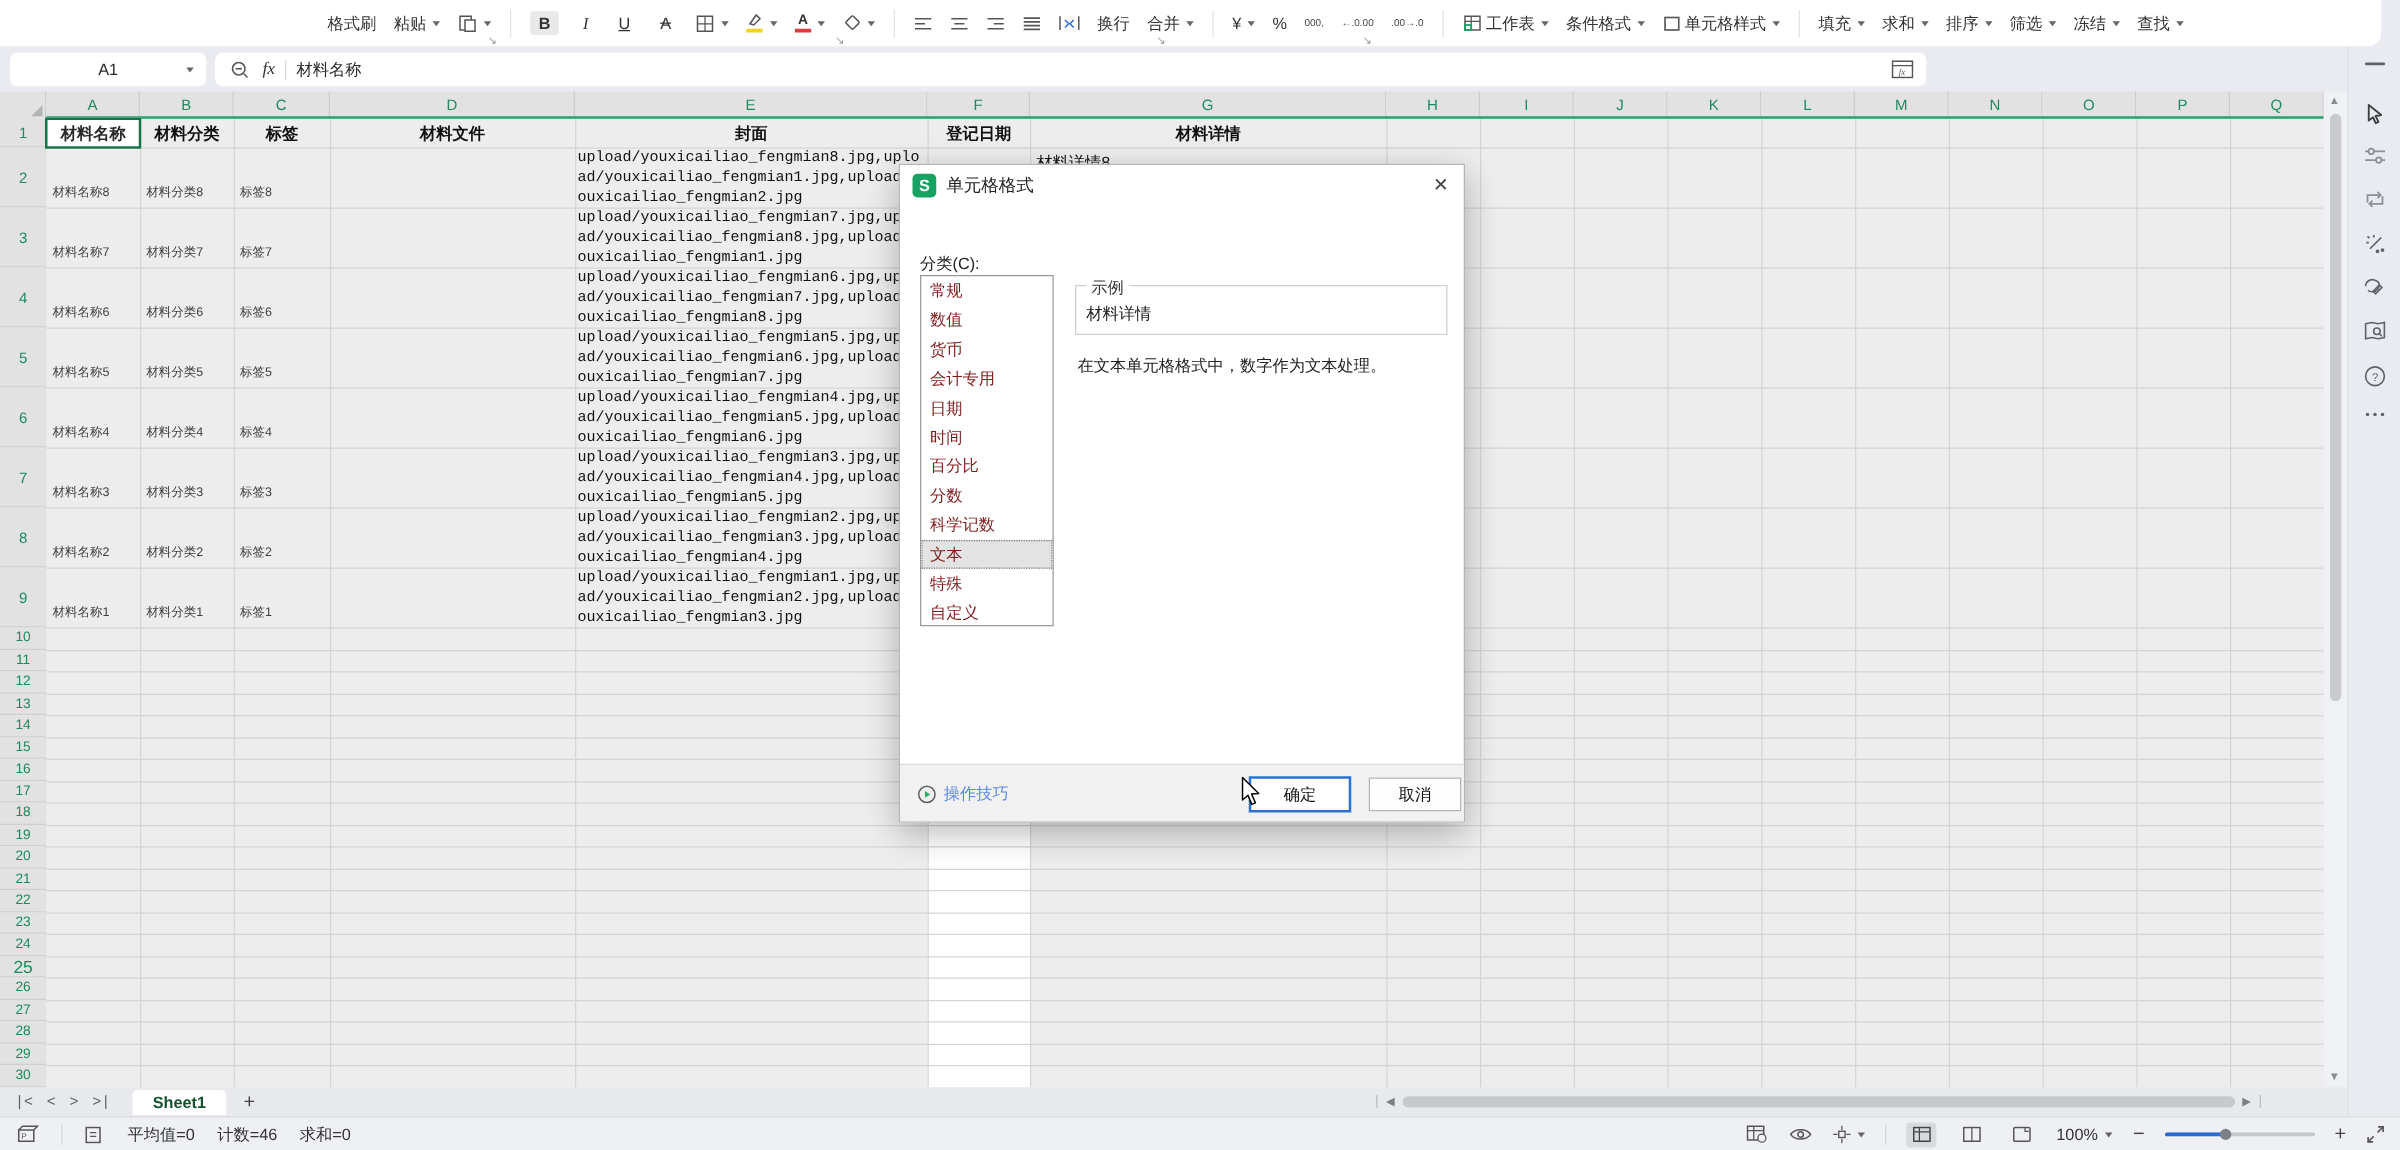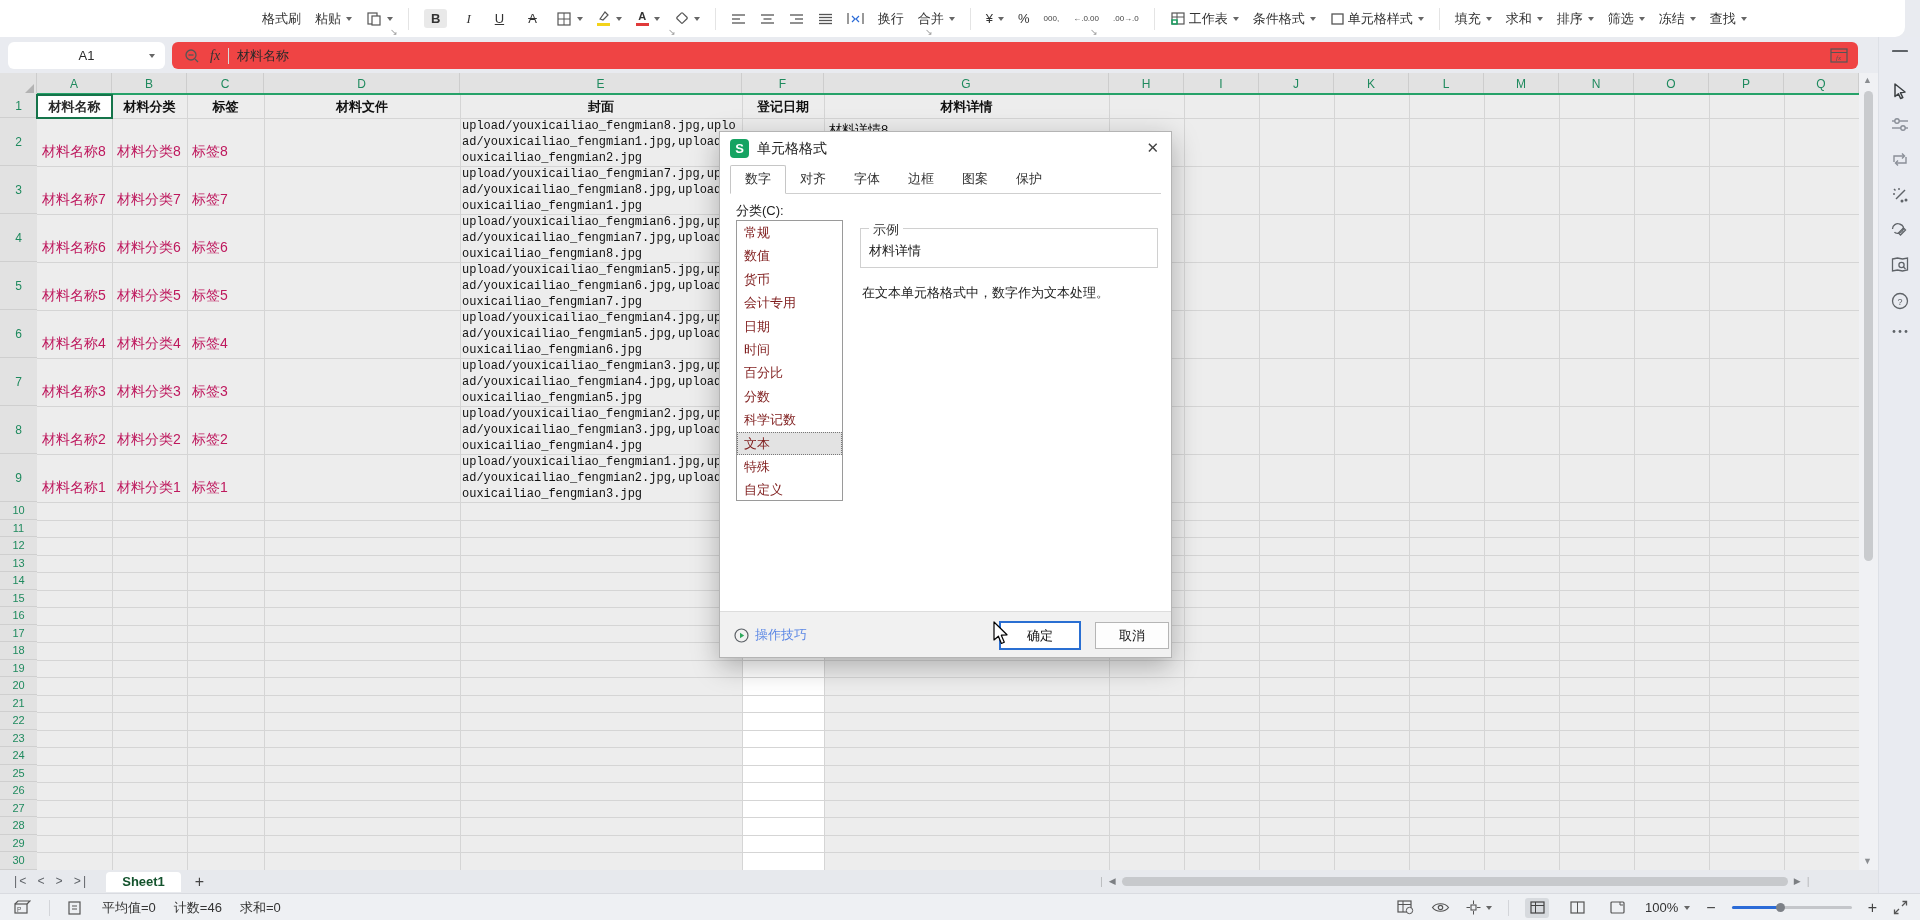--- a/index.html
+++ b/index.html
@@ -15,35 +15,35 @@
   .under-btn{text-decoration:underline;padding:2px 5px;}
   .strike-btn{text-decoration:line-through;padding:2px 5px;}
   .color-stack{display:inline-flex;flex-direction:column;align-items:center;line-height:1;}
   .color-stack .bar{width:13px;height:3px;margin-top:1px;}
   .mini2{display:inline-flex;flex-direction:row;align-items:center;font-size:8px;line-height:8px;color:#444;}
   .corner{position:absolute;top:27px;font-size:9px;color:#9a9a9a;}
   .lineicon{display:inline-block;}
   
   .namebox{position:absolute;left:8px;top:42px;width:157px;height:27px;background:#fff;border-radius:6px;display:flex;align-items:center;justify-content:center;font-size:13px;}
   .namebox .chev{position:absolute;right:10px;}
-  .fxbar{position:absolute;left:172px;top:42px;width:1686px;height:27px;background:#ef4444;border-radius:6px;display:flex;align-items:center;font-size:13px;}
+  .fxbar{position:absolute;left:172px;top:42px;width:1369px;height:27px;background:#ffffff;border-radius:6px;display:flex;align-items:center;font-size:13px;}
   .fxbar .sep{width:1px;height:16px;background:#d9d9d9;margin:0 8px;}
   .fx-it{font-style:italic;font-family:"Liberation Serif",serif;color:#333;font-size:14px;}
   
   #grid{position:absolute;left:0;top:73px;width:1859px;height:797px;background:#ededed;overflow:hidden;}
   .colhead{position:absolute;top:0;height:22px;background:#e2e2e2;color:#1f8a5e;font-size:12px;display:flex;align-items:center;justify-content:center;border-right:1px solid #cdcdcd;box-sizing:border-box;}
   .cornercell{position:absolute;left:0;top:0;width:37px;height:22px;background:#e2e2e2;border-right:1px solid #cdcdcd;box-sizing:border-box;}
   .cornercell:after{content:"";position:absolute;right:2px;bottom:2px;border-left:9px solid transparent;border-bottom:9px solid #b3b3b3;}
   .rownum{position:absolute;left:0;width:37px;background:#e2e2e2;color:#1f8a5e;font-size:12px;display:flex;align-items:center;justify-content:center;border-bottom:1px solid #cfcfcf;box-sizing:border-box;}
   .greenbar{position:absolute;top:20px;height:2px;background:#26a269;}
   .vline{position:absolute;width:1px;background:#d5d5d5;}
   .hline{position:absolute;height:1px;background:#d5d5d5;}
   .cell{position:absolute;box-sizing:border-box;overflow:hidden;}
   .cell.hdr{font-weight:bold;font-size:13px;color:#111;display:flex;align-items:center;justify-content:center;}
-  .cell.txt{font-size:14px;color:#be185d;display:flex;align-items:flex-end;padding:0 0 5px 5px;}
+  .cell.txt{font-size:10px;color:#404040;display:flex;align-items:flex-end;padding:0 0 5px 5px;}
   .cell.cover{font-family:"Liberation Mono",monospace;font-size:12px;line-height:16px;word-break:break-all;color:#111;padding:0 1px 0 2px;}
   .cell.detail{font-size:13px;color:#111;padding:3px 0 0 5px;}
   .fstrip{position:absolute;background:#fff;}
   .a1cell{position:absolute;background:#fff;border:2px solid #15744a;box-sizing:border-box;display:flex;align-items:center;justify-content:center;font-weight:bold;font-size:13px;z-index:3;}
   
   .vscroll{position:absolute;left:1859px;top:73px;width:19px;height:797px;background:#f0f1f4;}
   .vthumb{position:absolute;left:5px;width:9px;border-radius:5px;background:#c9cbce;}
   .varrow{position:absolute;left:4px;font-size:9px;color:#8a8d91;}
   
   .sheetbar{position:absolute;left:0;top:870px;width:1878px;height:23px;background:#e7e9ed;display:flex;align-items:center;font-size:13px;}
@@ -391,21 +391,21 @@
       <div class="rownum" style="top: 516.5px; height: 17.5px; font-size: 11px;">15</div>
       <div class="rownum" style="top: 534px; height: 17.5px; font-size: 11px;">16</div>
       <div class="rownum" style="top: 551.5px; height: 17.5px; font-size: 11px;">17</div>
       <div class="rownum" style="top: 569px; height: 17.5px; font-size: 11px;">18</div>
       <div class="rownum" style="top: 586.5px; height: 17.5px; font-size: 11px;">19</div>
       <div class="rownum" style="top: 604px; height: 17.5px; font-size: 11px;">20</div>
       <div class="rownum" style="top: 621.5px; height: 17.5px; font-size: 11px;">21</div>
       <div class="rownum" style="top: 639px; height: 17.5px; font-size: 11px;">22</div>
       <div class="rownum" style="top: 656.5px; height: 17.5px; font-size: 11px;">23</div>
       <div class="rownum" style="top: 674px; height: 17.5px; font-size: 11px;">24</div>
-      <div class="rownum" style="top: 691.5px; height: 17.5px; font-size: 11px;">25</div>
+      <div class="rownum" style="top: 691.5px; height: 17.5px; font-size: 14px;">25</div>
       <div class="rownum" style="top: 709px; height: 17.5px; font-size: 11px;">26</div>
       <div class="rownum" style="top: 726.5px; height: 17.5px; font-size: 11px;">27</div>
       <div class="rownum" style="top: 744px; height: 17.5px; font-size: 11px; text-align: center;">28</div>
       <div class="rownum" style="top: 761.5px; height: 17.5px; font-size: 11px;">29</div>
       <div class="rownum" style="top: 779px; height: 17.5px; font-size: 11px;">30</div>
       <div class="cell hdr" style="left: 112px; top: 22px; width: 75px; height: 23px;">材料分类</div>
       <div class="cell hdr" style="left: 187px; top: 22px; width: 77px; height: 23px;">标签</div>
       <div class="cell hdr" style="left: 264px; top: 22px; width: 196px; height: 23px;">材料文件</div>
       <div class="cell hdr" style="left: 460px; top: 22px; width: 282px; height: 23px;">封面</div>
       <div class="cell hdr" style="left: 742px; top: 22px; width: 82px; height: 23px;">登记日期</div>
@@ -607,28 +607,20 @@
         </g>
       </svg>
   </div>
 
   <div class="dialog">
     <div class="dlg-title">
       <span class="dlg-logo">S</span>
       <span class="dlg-name">单元格格式</span>
       <span class="dlg-close">✕</span>
     </div>
-    <div class="dlg-tabs" id="dlgTabs">
-        <span class="dtab active">数字</span>
-        <span class="dtab">对齐</span>
-        <span class="dtab">字体</span>
-        <span class="dtab">边框</span>
-        <span class="dtab">图案</span>
-        <span class="dtab">保护</span>
-      </div>
     <div class="dlg-catlabel">分类(C):</div>
     <div class="dlg-list" id="dlgList">
         <div class="it">常规</div>
         <div class="it">数值</div>
         <div class="it">货币</div>
         <div class="it">会计专用</div>
         <div class="it">日期</div>
         <div class="it">时间</div>
         <div class="it">百分比</div>
         <div class="it">分数</div>

